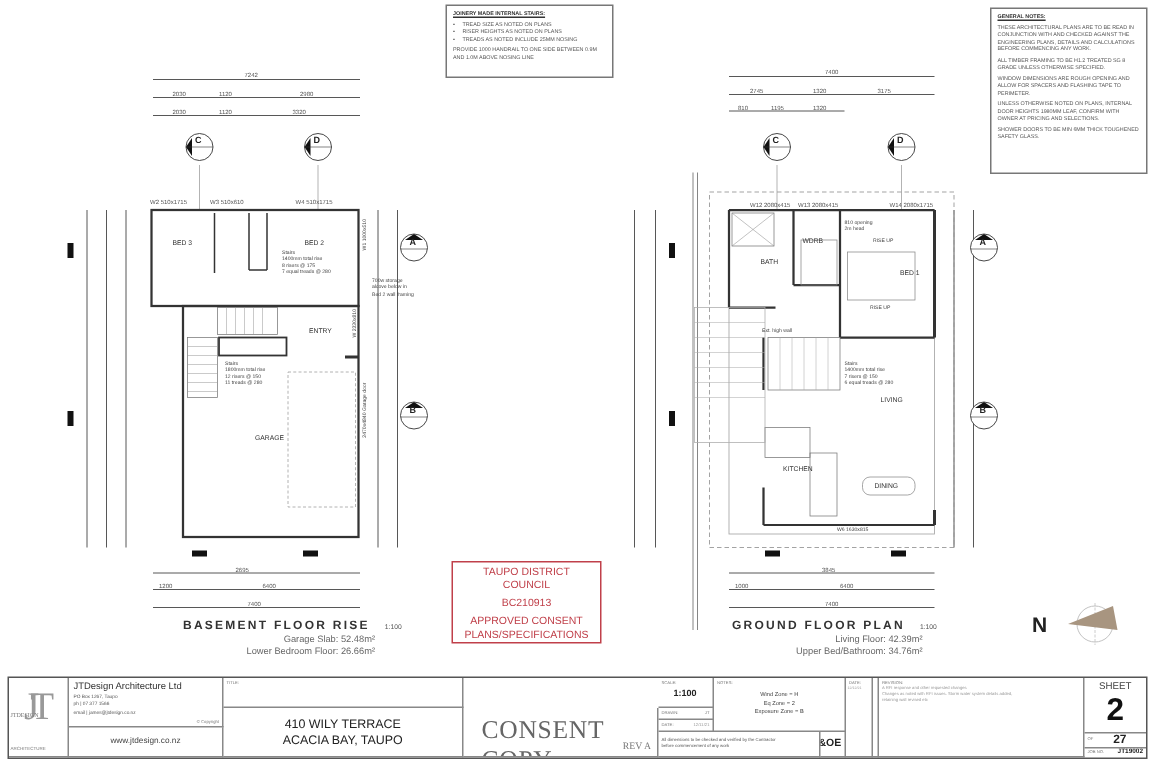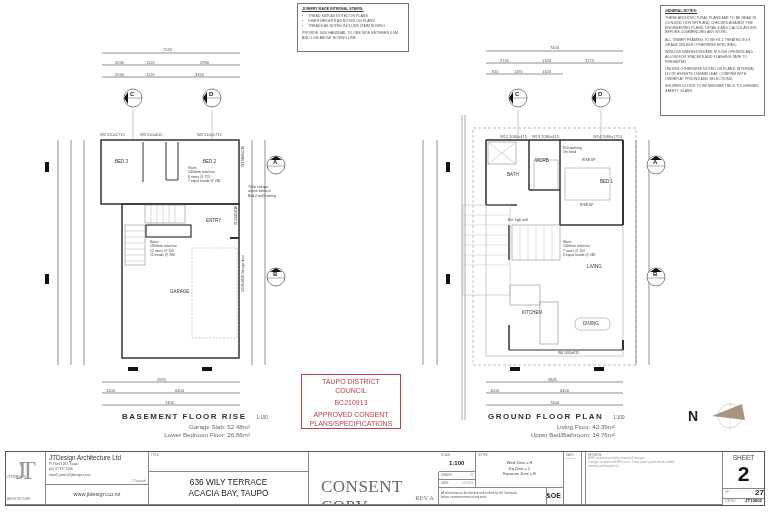--- a/index.html
+++ b/index.html
@@ -324,21 +324,21 @@
     <div style="position:absolute; right:2px; top:27px; font-size:2.8px; color:#777;">© Copyright</div>
   </div>
   <div class="cell" style="left:40px; top:33px; width:103px; height:20px; text-align:center;">
     <div style="margin-top:6px; font-size:5.5px; color:#444;">www.jtdesign.co.nz</div>
   </div>
 
   <div class="cell" style="left:143px; top:0; width:160px; height:20px;">
     <span class="lbl">TITLE:</span>
   </div>
   <div class="cell" style="left:143px; top:20px; width:160px; height:33px; text-align:center;">
-    <div style="margin-top:5px; font-size:8.3px; color:#222; line-height:1.3;">636 WILY TERRACE</div>
+    <div style="margin-top:5px; font-size:8.3px; color:#222; line-height:1.3;">410 WILY TERRACE</div>
     <div style="font-size:8.3px; color:#222; line-height:1.3;">ACACIA BAY, TAUPO</div>
   </div>
 
   <div class="cell" style="left:303px; top:20px; width:130px; height:33px;">
     <div style="position:absolute; left:12px; top:5px; font-family:'Liberation Serif',serif; font-size:17px; color:#666; letter-spacing:0.5px;">CONSENT COPY</div>
     <div style="position:absolute; right:4px; top:22px; font-family:'Liberation Serif',serif; font-size:6.5px; color:#777;">REV A</div>
   </div>
 
   <div class="cell" style="left:433px; top:0; width:37px; height:20px;">
     <span class="lbl">SCALE:</span>
@@ -382,19 +382,19 @@
       <div>retaining wall revised etc</div>
     </div>
   </div>
 
   <div class="cell" style="left:717px; top:0; width:41px; height:37px; border-right:none; text-align:center;">
     <div style="font-size:6.5px; color:#444; margin-top:2px;">SHEET</div>
     <div style="font-size:21px; font-weight:bold; color:#111; line-height:1; margin-top:2px;">2</div>
   </div>
   <div class="cell" style="left:717px; top:37px; width:41px; height:10px; border-right:none;">
     <span class="lbl">OF</span>
-    <div style="position:absolute; right:0; top:-1px; font-size:8px; font-weight:bold;">27</div>
+    <div style="position:absolute; right:13px; top:-1px; font-size:8px; font-weight:bold;">27</div>
   </div>
   <div class="cell" style="left:717px; top:47px; width:41px; height:6px; border-right:none; border-bottom:none;">
     <span class="lbl" style="top:0;">JOB No.</span>
     <div style="position:absolute; right:2px; top:-1px; font-size:4.3px; font-weight:bold;">JT19002</div>
   </div>
 </div>
 
 </body></html>

